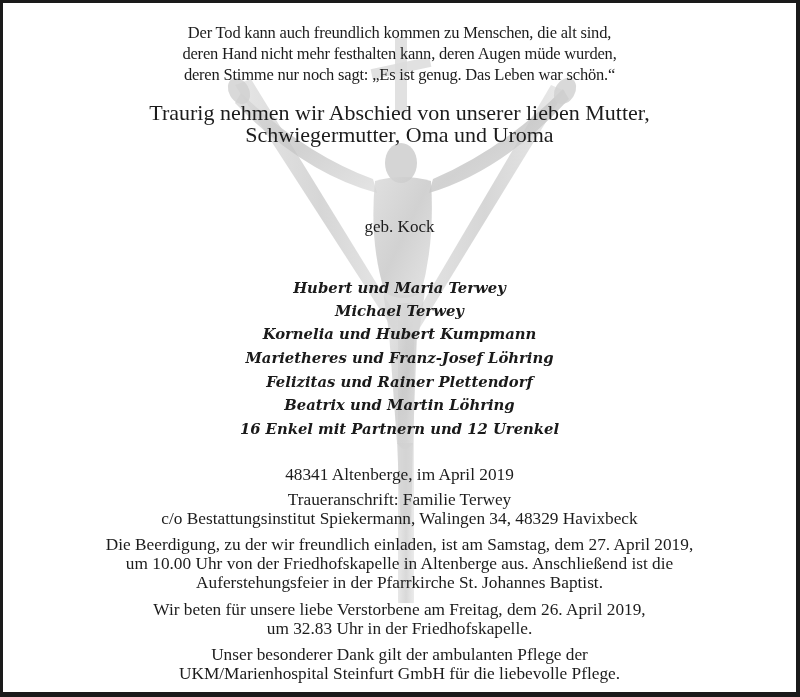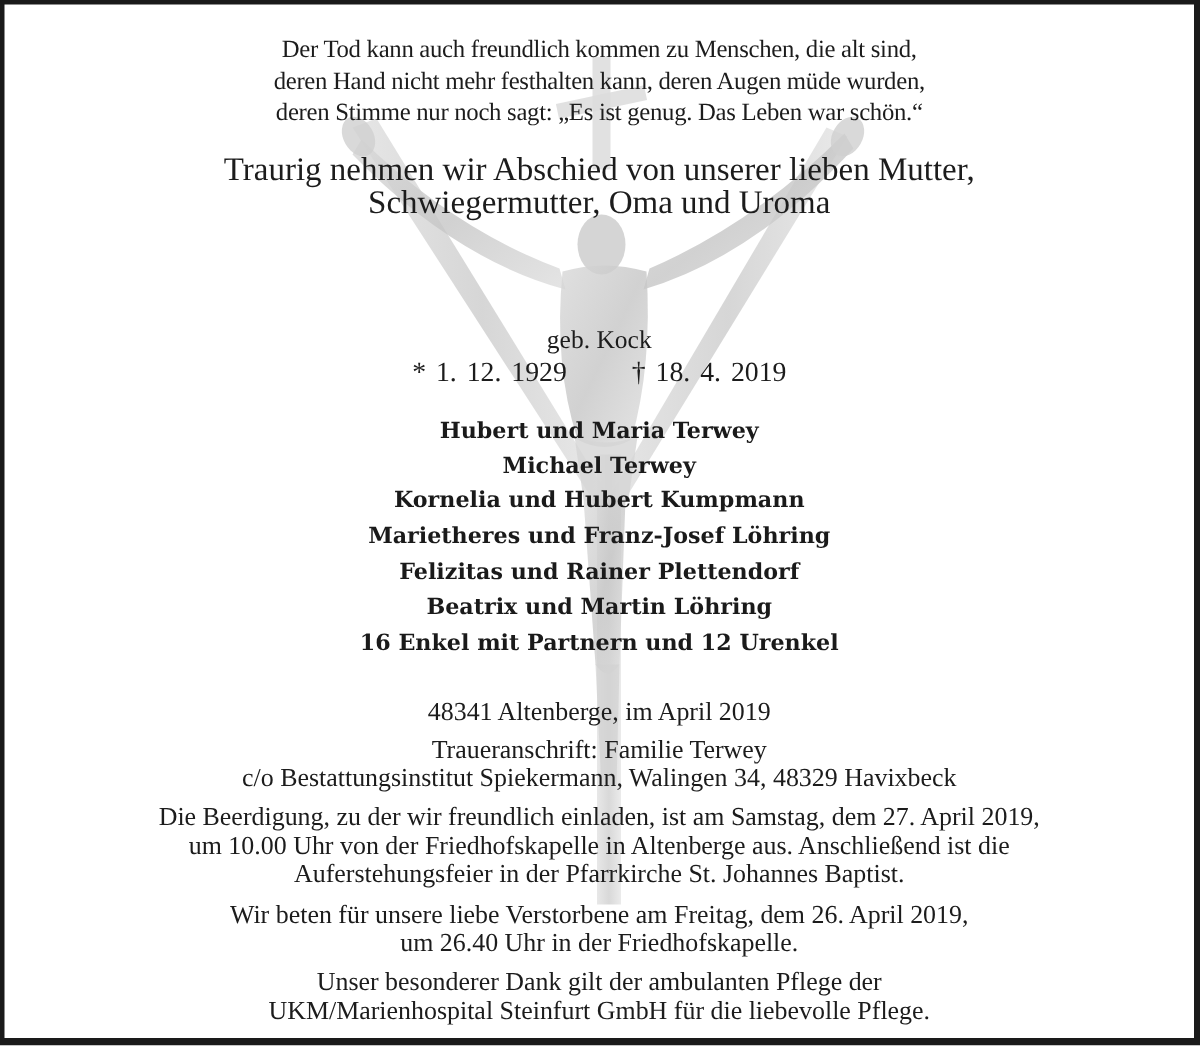--- a/index.html
+++ b/index.html
@@ -31,21 +31,21 @@
     .line { position: absolute; left: 0; width: 793px; white-space: nowrap; }
     .poem .line { font-family: "Liberation Serif", serif; font-size: 16.5px; letter-spacing: -0.2px; }
     .intro .line { font-family: "Liberation Serif", serif; font-size: 22px; }
     .name {
       font-family: "DejaVu Serif", serif;
       font-size: 42px; font-style: italic; font-weight: normal; letter-spacing: -0.5px;
       color: #141414;
     }
     .sub { font-family: "Liberation Serif", serif; font-size: 17px; }
     .dates { font-family: "Liberation Serif", serif; font-size: 18.5px; word-spacing: 2px; }
-    .fam .line { font-family: "DejaVu Serif", serif; font-weight: bold; font-size: 14.8px; color: #1a1a1a; }
+    .fam .line { font-family: "DejaVu Serif", serif; font-weight: bold; font-size: 14.8px; color: #1a1a1a; font-style: italic; }
     .info .line { font-family: "Liberation Serif", serif; font-size: 17.3px; }
   </style>
 </head>
 <body>
 
 <div class="frame">
 
   <svg class="watermark" viewBox="0 0 800 697" xmlns="http://www.w3.org/2000/svg">
     <defs>
       <linearGradient id="wood" x1="0" y1="0" x2="1" y2="0">
@@ -89,43 +89,38 @@
       <div class="line" style="top:41px">deren Hand nicht mehr festhalten kann, deren Augen müde wurden,</div>
       <div class="line" style="top:62px">deren Stimme nur noch sagt: „Es ist genug. Das Leben war schön.“</div>
     </div>
 
     <div class="intro">
       <div class="line" style="top:97px">Traurig nehmen wir Abschied von unserer lieben Mutter,</div>
       <div class="line" style="top:119px">Schwiegermutter, Oma und Uroma</div>
     </div>
 
     <div class="line sub" style="top:214px">geb. Kock</div>
-    <div class="line dates" style="top:236px">
-      <span>* 1. 12. 1929</span>
-      <span style="display:inline-block;width:30px"></span>
-      <span>† 18. 4. 2019</span>
-    </div>
 
     <div class="fam">
       <div class="line" style="top:276px">Hubert und Maria Terwey</div>
       <div class="line" style="top:299px">Michael Terwey</div>
       <div class="line" style="top:322px">Kornelia und Hubert Kumpmann</div>
       <div class="line" style="top:346px">Marietheres und Franz-Josef Löhring</div>
       <div class="line" style="top:370px">Felizitas und Rainer Plettendorf</div>
       <div class="line" style="top:393px">Beatrix und Martin Löhring</div>
       <div class="line" style="top:417px">16 Enkel mit Partnern und 12 Urenkel</div>
     </div>
 
     <div class="info">
       <div class="line" style="top:462px">48341 Altenberge, im April 2019</div>
       <div class="line" style="top:487px">Traueranschrift: Familie Terwey</div>
       <div class="line" style="top:506px">c/o Bestattungsinstitut Spiekermann, Walingen 34, 48329 Havixbeck</div>
       <div class="line" style="top:532px">Die Beerdigung, zu der wir freundlich einladen, ist am Samstag,  dem 27. April 2019,</div>
       <div class="line" style="top:551px">um 10.00 Uhr von der Friedhofskapelle in Altenberge aus. Anschließend ist die</div>
       <div class="line" style="top:570px">Auferstehungsfeier in der Pfarrkirche St. Johannes Baptist.</div>
       <div class="line" style="top:597px">Wir beten für unsere liebe Verstorbene am Freitag, dem 26. April 2019,</div>
-      <div class="line" style="top:616px">um 26.40 Uhr in der Friedhofskapelle.</div>
+      <div class="line" style="top:616px">um 32.83 Uhr in der Friedhofskapelle.</div>
       <div class="line" style="top:642px">Unser besonderer Dank gilt der ambulanten Pflege der</div>
       <div class="line" style="top:661px">UKM/Marienhospital Steinfurt GmbH für die liebevolle Pflege.</div>
     </div>
 
   </div>
 </div>
 
 </body></html>

